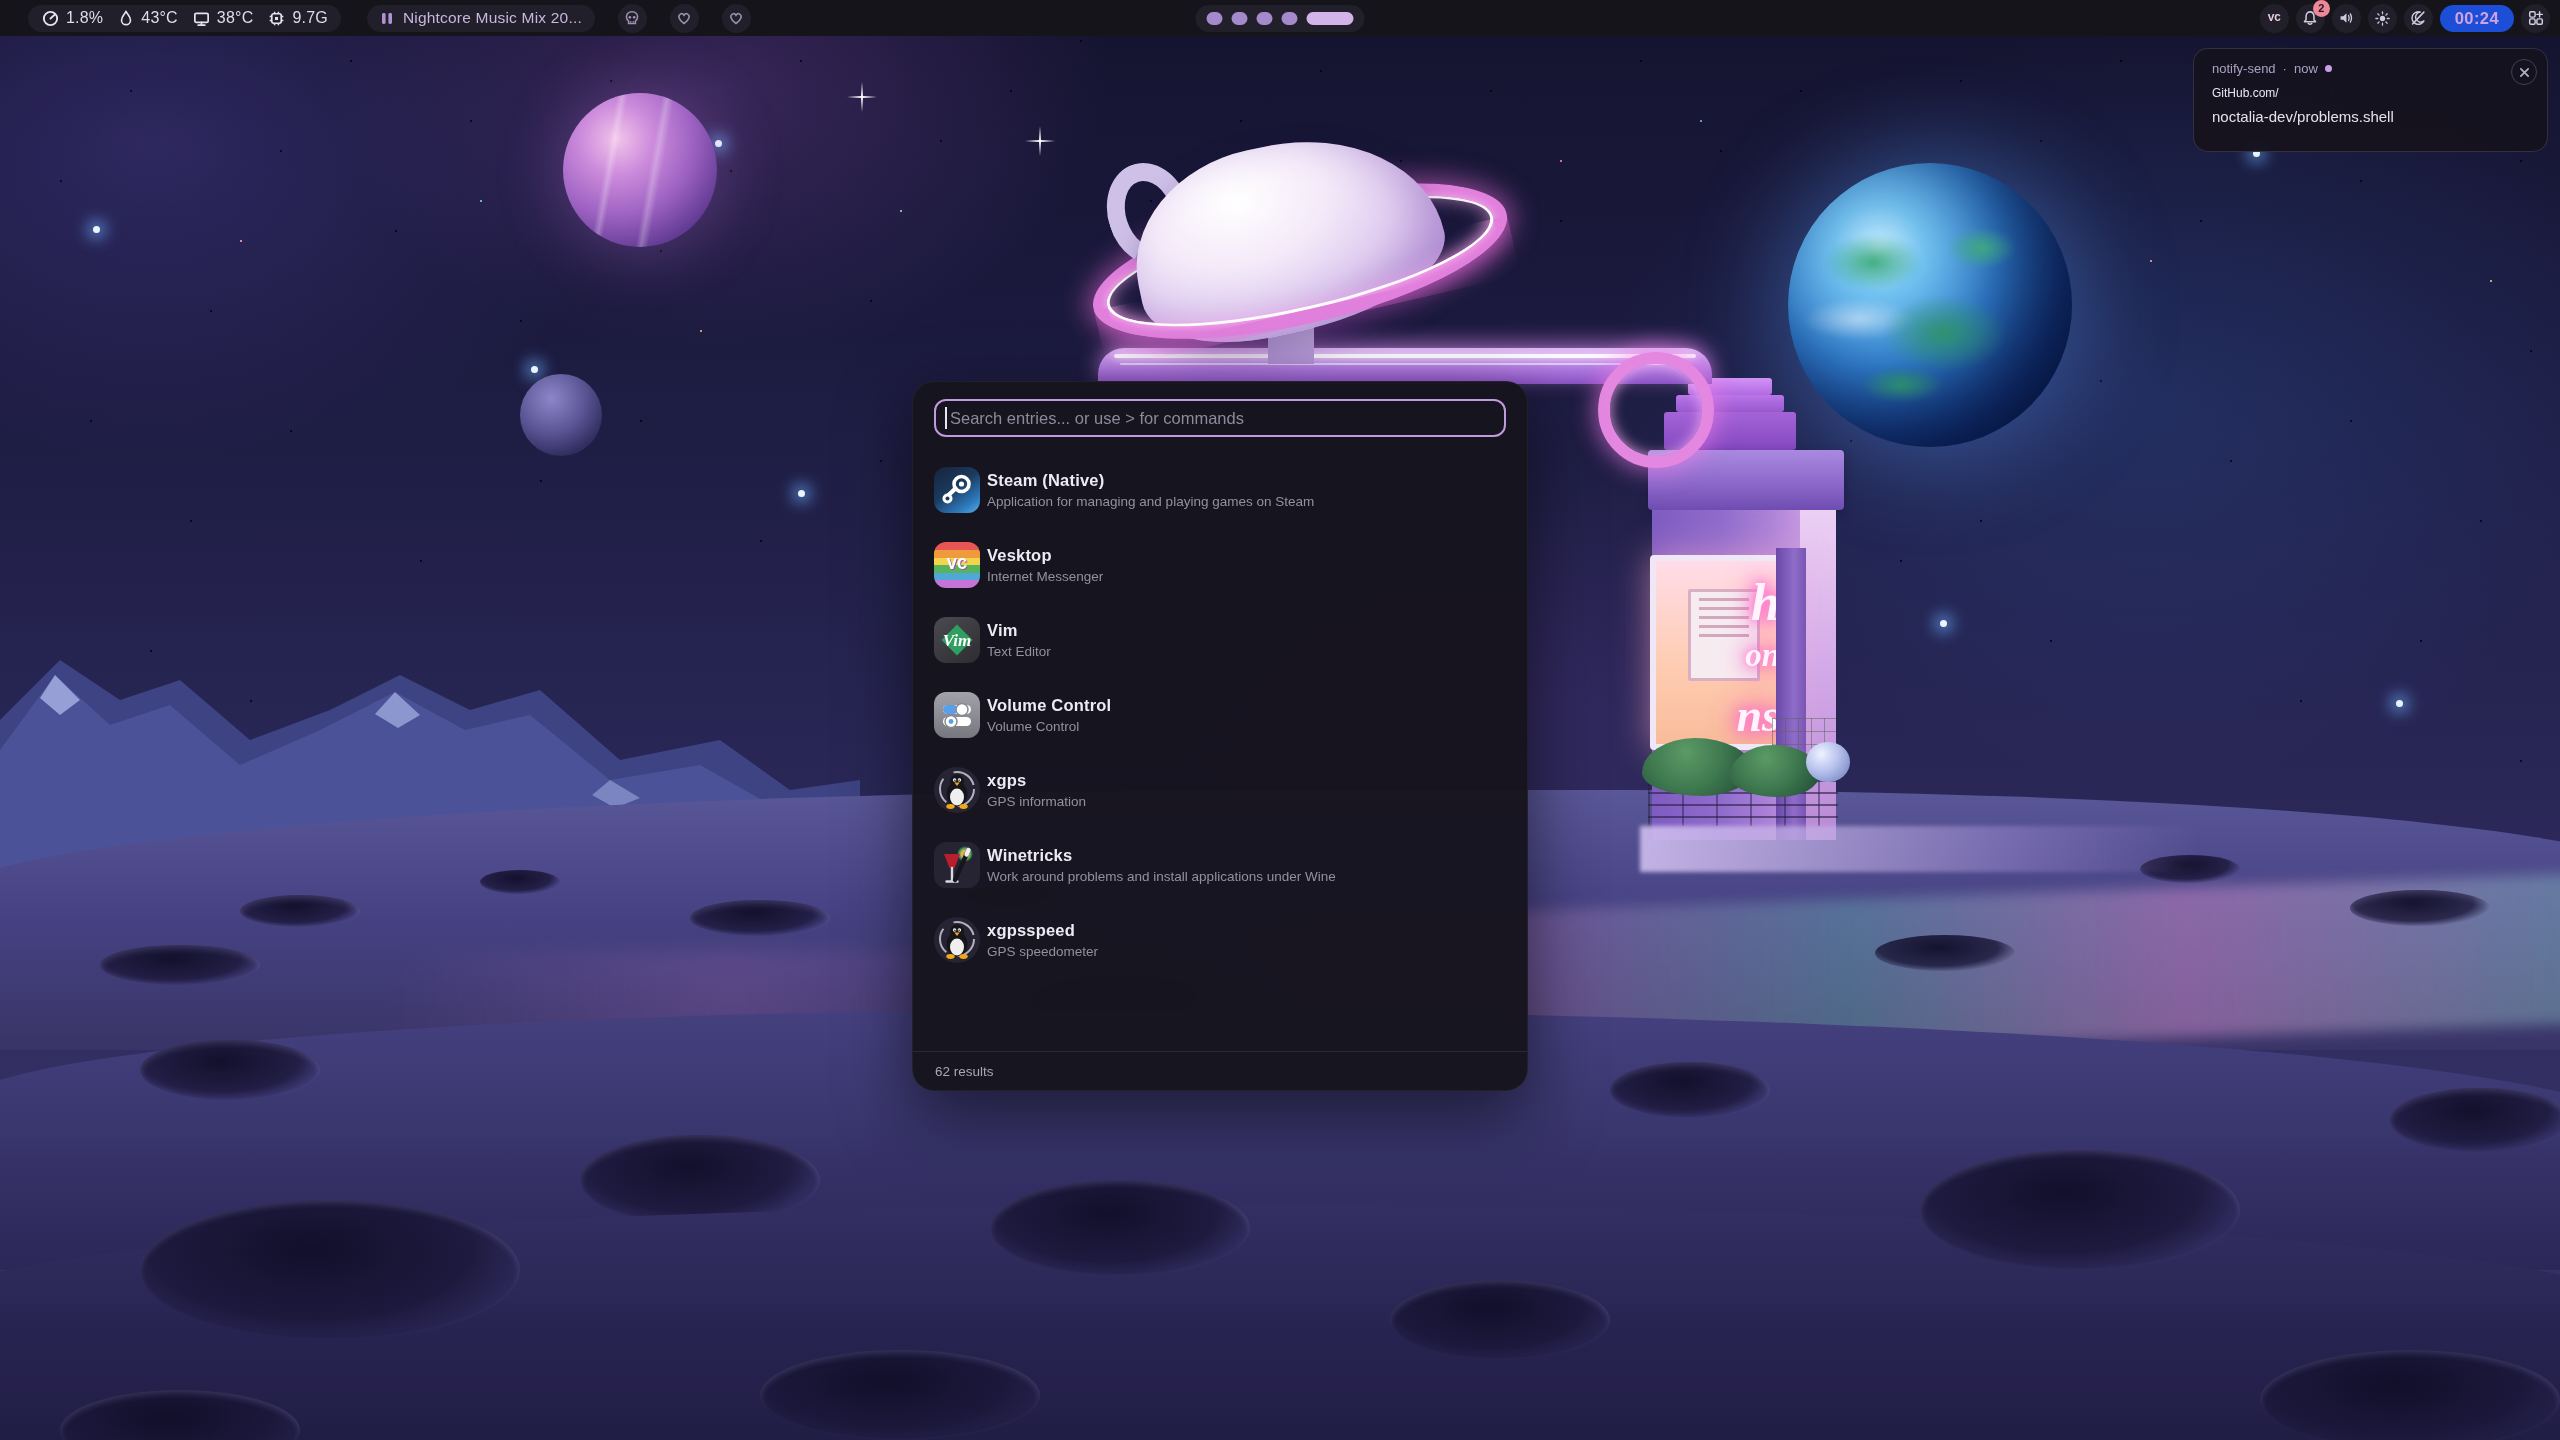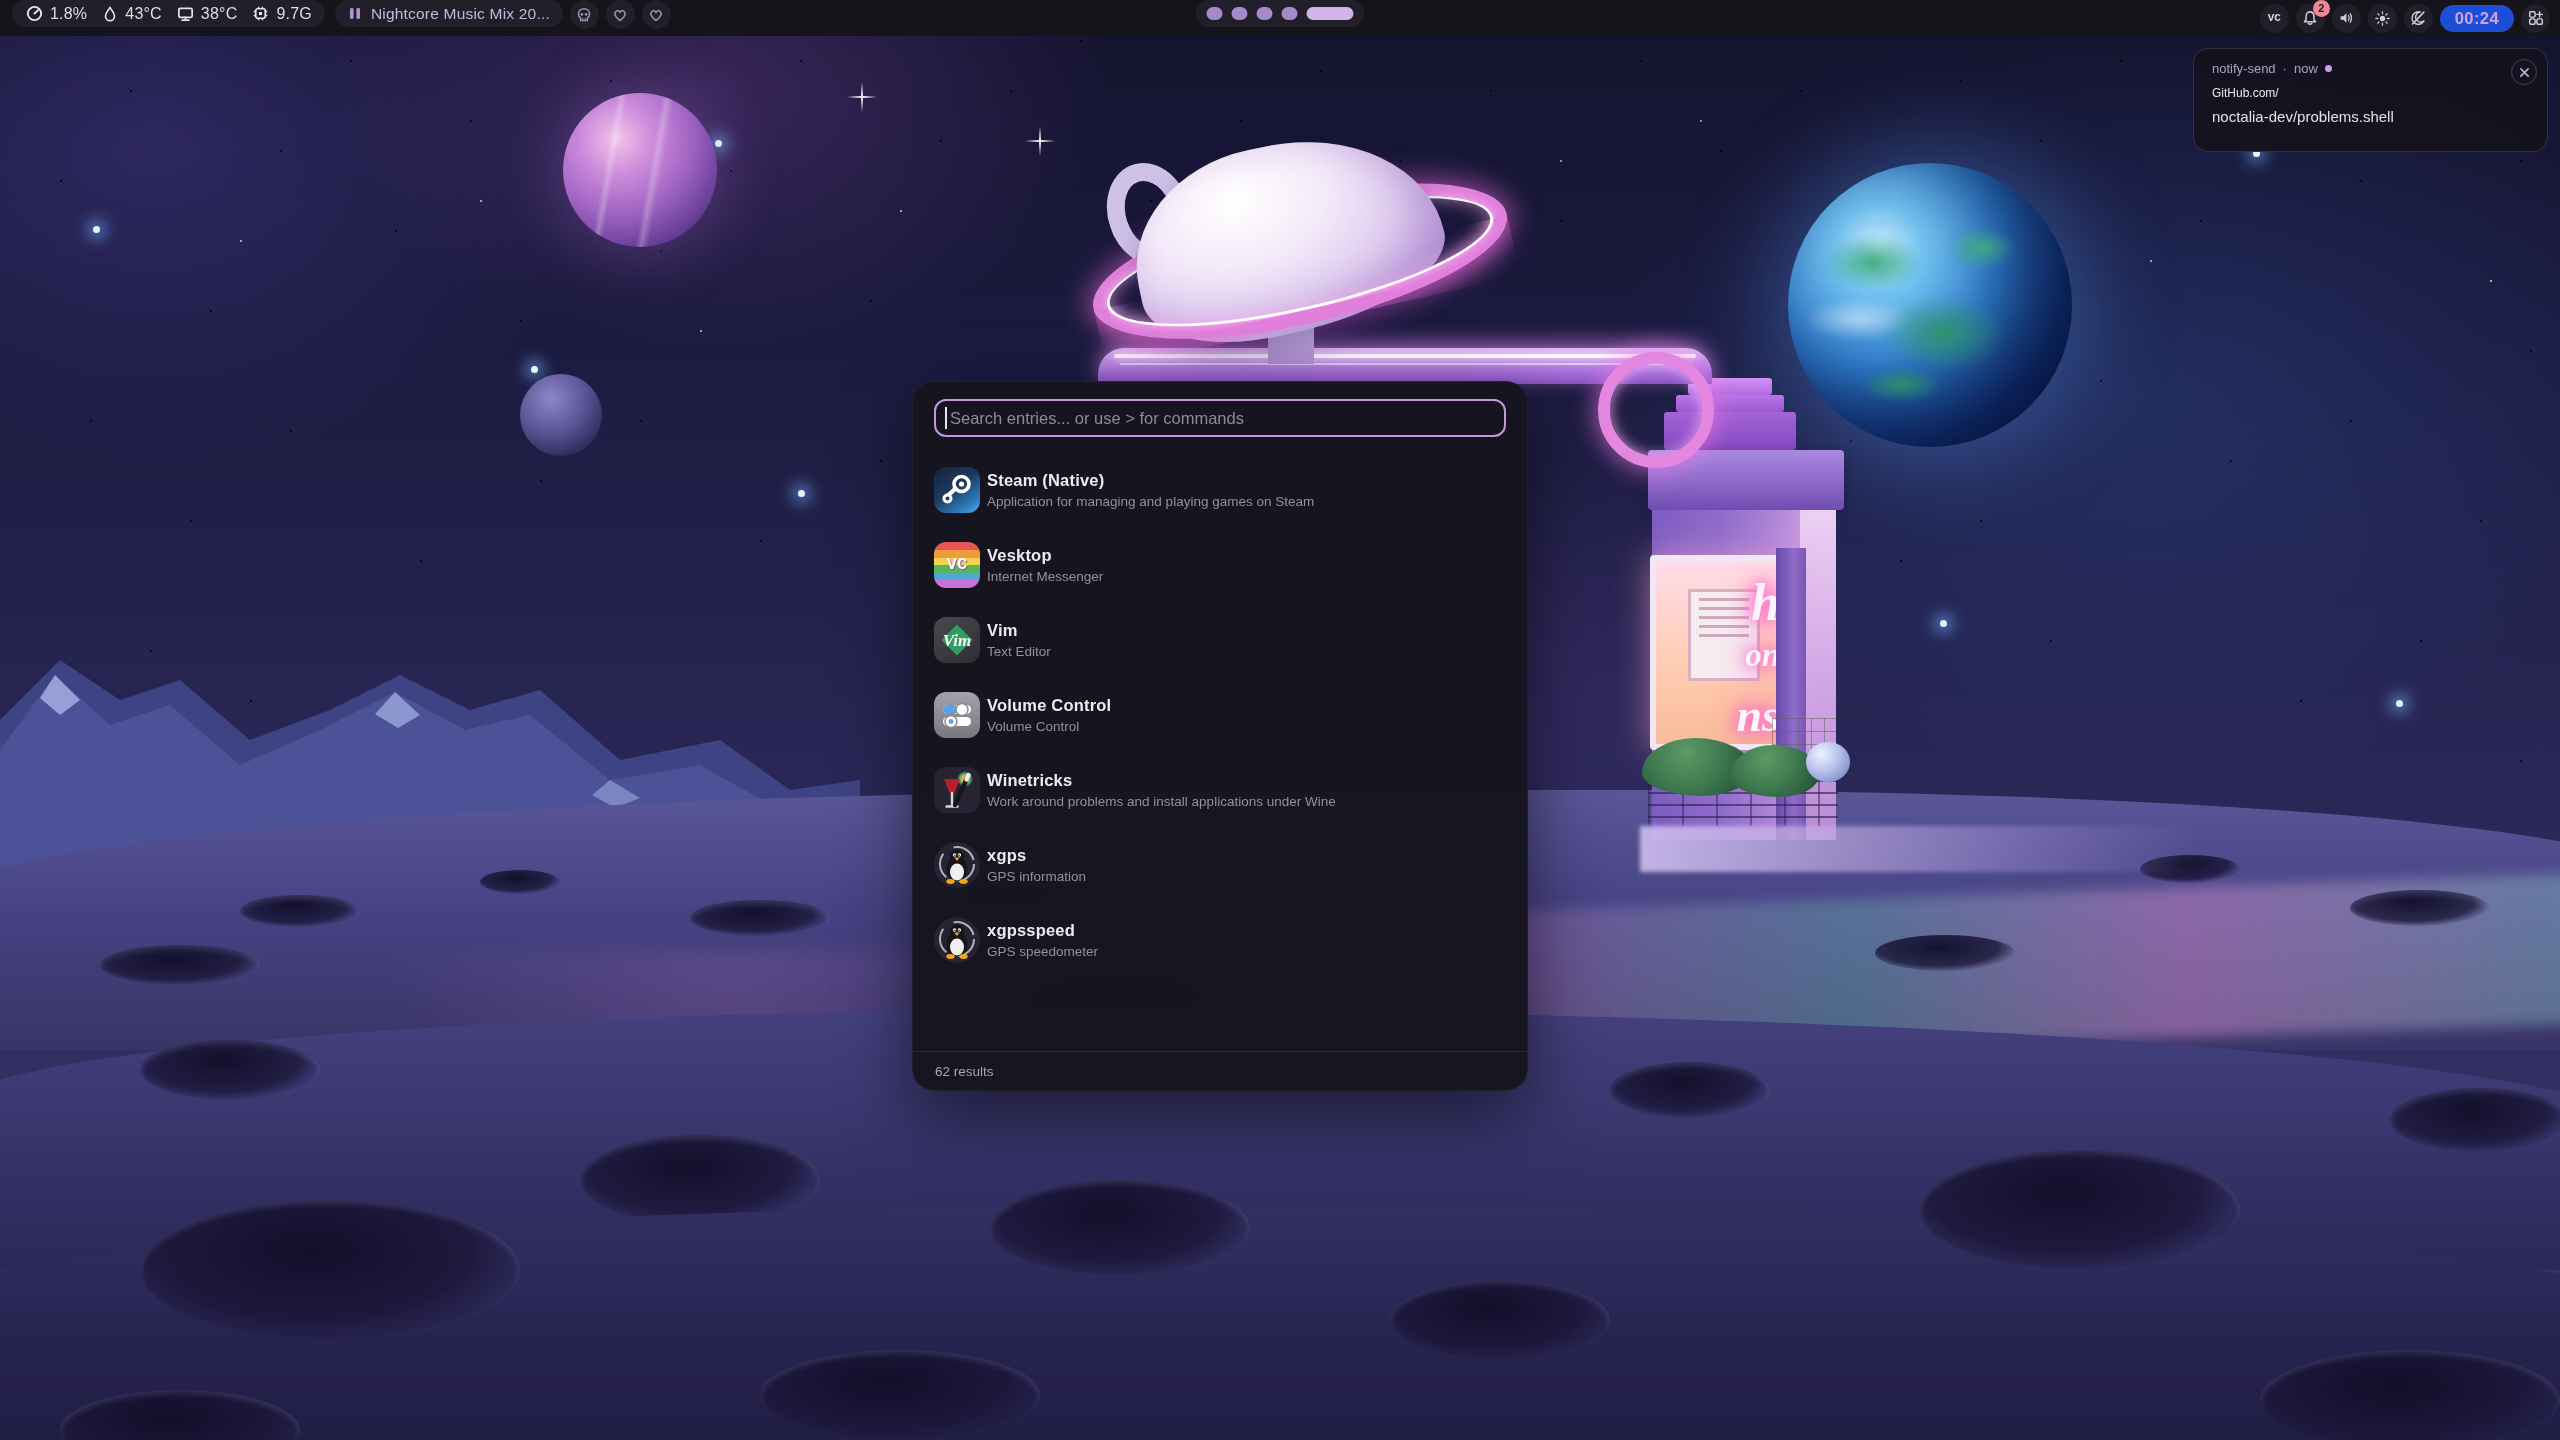--- a/index.html
+++ b/index.html
@@ -131,21 +131,21 @@
     border:18px solid #cfc0e8; border-bottom-color:#a890cc; transform:rotate(-18deg); }
   .cup-body { position:absolute; left:52px; top:24px; width:310px; height:188px; transform:rotate(-12deg);
     border-radius:46% 54% 58% 42% / 62% 68% 38% 34%;
     background:radial-gradient(ellipse at 36% 26%,#ffffff 0%,#f4eaf9 32%,#e0cdf0 58%,#c7abe2 80%,#a98ace 100%);
     box-shadow:0 14px 30px rgba(40,20,80,.35), inset -18px -14px 40px rgba(150,110,190,.45); }
   .cup-ped { position:absolute; left:188px; top:198px; width:46px; height:46px;
     background:linear-gradient(180deg,#dcc6f0,#b394d8); }
 
   
   .topbar { position:absolute; top:0; left:0; right:0; height:36px; background:#15141b;
-    display:flex; padding:0 12px; z-index:50; color:#dfdceb; }
+    display:flex; align-items:center; padding:0 28px; z-index:50; color:#dfdceb;gap:16px; }
   .pill { height:27px; background:#211f2a; border-radius:14px; display:flex; align-items:center;
     padding:0 13px; gap:14px; font-size:16px; letter-spacing:.2px; }
   .stat { display:flex; align-items:center; gap:6px; }
   .stat svg { color:#e6e3f1; }
   .media-pill { margin-left:10px; gap:9px; color:#c9b5dd; max-width:250px; }
   .media-title { white-space:nowrap; overflow:hidden; font-size:15.5px; }
   .icon-btn { width:29px; height:29px; border-radius:50%; background:#211f2a; display:flex;
     align-items:center; justify-content:center; color:#9c90ae; margin-left:7px; position:relative; }
   .ws-pill { position:absolute; left:50%; transform:translateX(-50%); height:27px; background:#211f2a;
     border-radius:14px; display:flex; align-items:center; gap:9px; padding:0 11px; }
@@ -482,20 +482,42 @@
             <circle cx="17" cy="29.5" r="2.4" fill="#5aa0e8"></circle>
           </svg>
       </div>
       <div>
         <div class="row-title">Volume Control</div>
         <div class="row-desc">Volume Control</div>
       </div>
     </div>
 
     <div class="row">
+      <div class="app-ico ico-circ">
+        <svg width="46" height="46" viewBox="0 0 46 46">
+            <circle cx="23" cy="22" r="17" fill="none" stroke="#b4b0c2" stroke-width="2" stroke-dasharray="26 12"></circle>
+            <ellipse cx="23" cy="27" rx="10.5" ry="12.5" fill="#16161a"></ellipse>
+            <circle cx="23" cy="14.5" r="7" fill="#16161a"></circle>
+            <ellipse cx="23" cy="30" rx="7" ry="8.5" fill="#efefef"></ellipse>
+            <circle cx="20.6" cy="13" r="1.7" fill="#fff"></circle>
+            <circle cx="25.4" cy="13" r="1.7" fill="#fff"></circle>
+            <circle cx="20.9" cy="13.2" r=".8" fill="#111"></circle>
+            <circle cx="25.1" cy="13.2" r=".8" fill="#111"></circle>
+            <polygon points="20.4,15.6 25.6,15.6 23,19" fill="#f0a818"></polygon>
+            <ellipse cx="16.5" cy="39.5" rx="4.2" ry="2.4" fill="#f0a818"></ellipse>
+            <ellipse cx="29.5" cy="39.5" rx="4.2" ry="2.4" fill="#f0a818"></ellipse>
+          </svg>
+      </div>
+      <div>
+        <div class="row-title">xgps</div>
+        <div class="row-desc">GPS information</div>
+      </div>
+    </div>
+
+    <div class="row">
       <div class="app-ico ico-wine">
         <svg width="46" height="46" viewBox="0 0 46 46">
           <defs>
               <radialGradient id="rb" cx="50%" cy="50%" r="50%">
                 <stop offset="0%" stop-color="#ff5252"></stop>
                 <stop offset="40%" stop-color="#ffd24d" stop-opacity=".9"></stop>
                 <stop offset="75%" stop-color="#4dc46a" stop-opacity=".7"></stop>
                 <stop offset="100%" stop-color="#4dc46a" stop-opacity="0"></stop>
               </radialGradient>
             </defs>
@@ -522,42 +544,20 @@
             <circle cx="20.6" cy="13" r="1.7" fill="#fff"></circle>
             <circle cx="25.4" cy="13" r="1.7" fill="#fff"></circle>
             <circle cx="20.9" cy="13.2" r=".8" fill="#111"></circle>
             <circle cx="25.1" cy="13.2" r=".8" fill="#111"></circle>
             <polygon points="20.4,15.6 25.6,15.6 23,19" fill="#f0a818"></polygon>
             <ellipse cx="16.5" cy="39.5" rx="4.2" ry="2.4" fill="#f0a818"></ellipse>
             <ellipse cx="29.5" cy="39.5" rx="4.2" ry="2.4" fill="#f0a818"></ellipse>
           </svg>
       </div>
       <div>
-        <div class="row-title">xgps</div>
-        <div class="row-desc">GPS information</div>
-      </div>
-    </div>
-
-    <div class="row">
-      <div class="app-ico ico-circ">
-        <svg width="46" height="46" viewBox="0 0 46 46">
-            <circle cx="23" cy="22" r="17" fill="none" stroke="#b4b0c2" stroke-width="2" stroke-dasharray="26 12"></circle>
-            <ellipse cx="23" cy="27" rx="10.5" ry="12.5" fill="#16161a"></ellipse>
-            <circle cx="23" cy="14.5" r="7" fill="#16161a"></circle>
-            <ellipse cx="23" cy="30" rx="7" ry="8.5" fill="#efefef"></ellipse>
-            <circle cx="20.6" cy="13" r="1.7" fill="#fff"></circle>
-            <circle cx="25.4" cy="13" r="1.7" fill="#fff"></circle>
-            <circle cx="20.9" cy="13.2" r=".8" fill="#111"></circle>
-            <circle cx="25.1" cy="13.2" r=".8" fill="#111"></circle>
-            <polygon points="20.4,15.6 25.6,15.6 23,19" fill="#f0a818"></polygon>
-            <ellipse cx="16.5" cy="39.5" rx="4.2" ry="2.4" fill="#f0a818"></ellipse>
-            <ellipse cx="29.5" cy="39.5" rx="4.2" ry="2.4" fill="#f0a818"></ellipse>
-          </svg>
-      </div>
-      <div>
         <div class="row-title">xgpsspeed</div>
         <div class="row-desc">GPS speedometer</div>
       </div>
     </div>
 
   </div>
 
   <div style="position:absolute;left:0;right:0;bottom:0;height:39px;border-top:1px solid #2b2838;display:flex;align-items:center;padding:0 22px">
     <span style="font-size:13.5px;color:#aaa7b6">62 results</span>
   </div>

